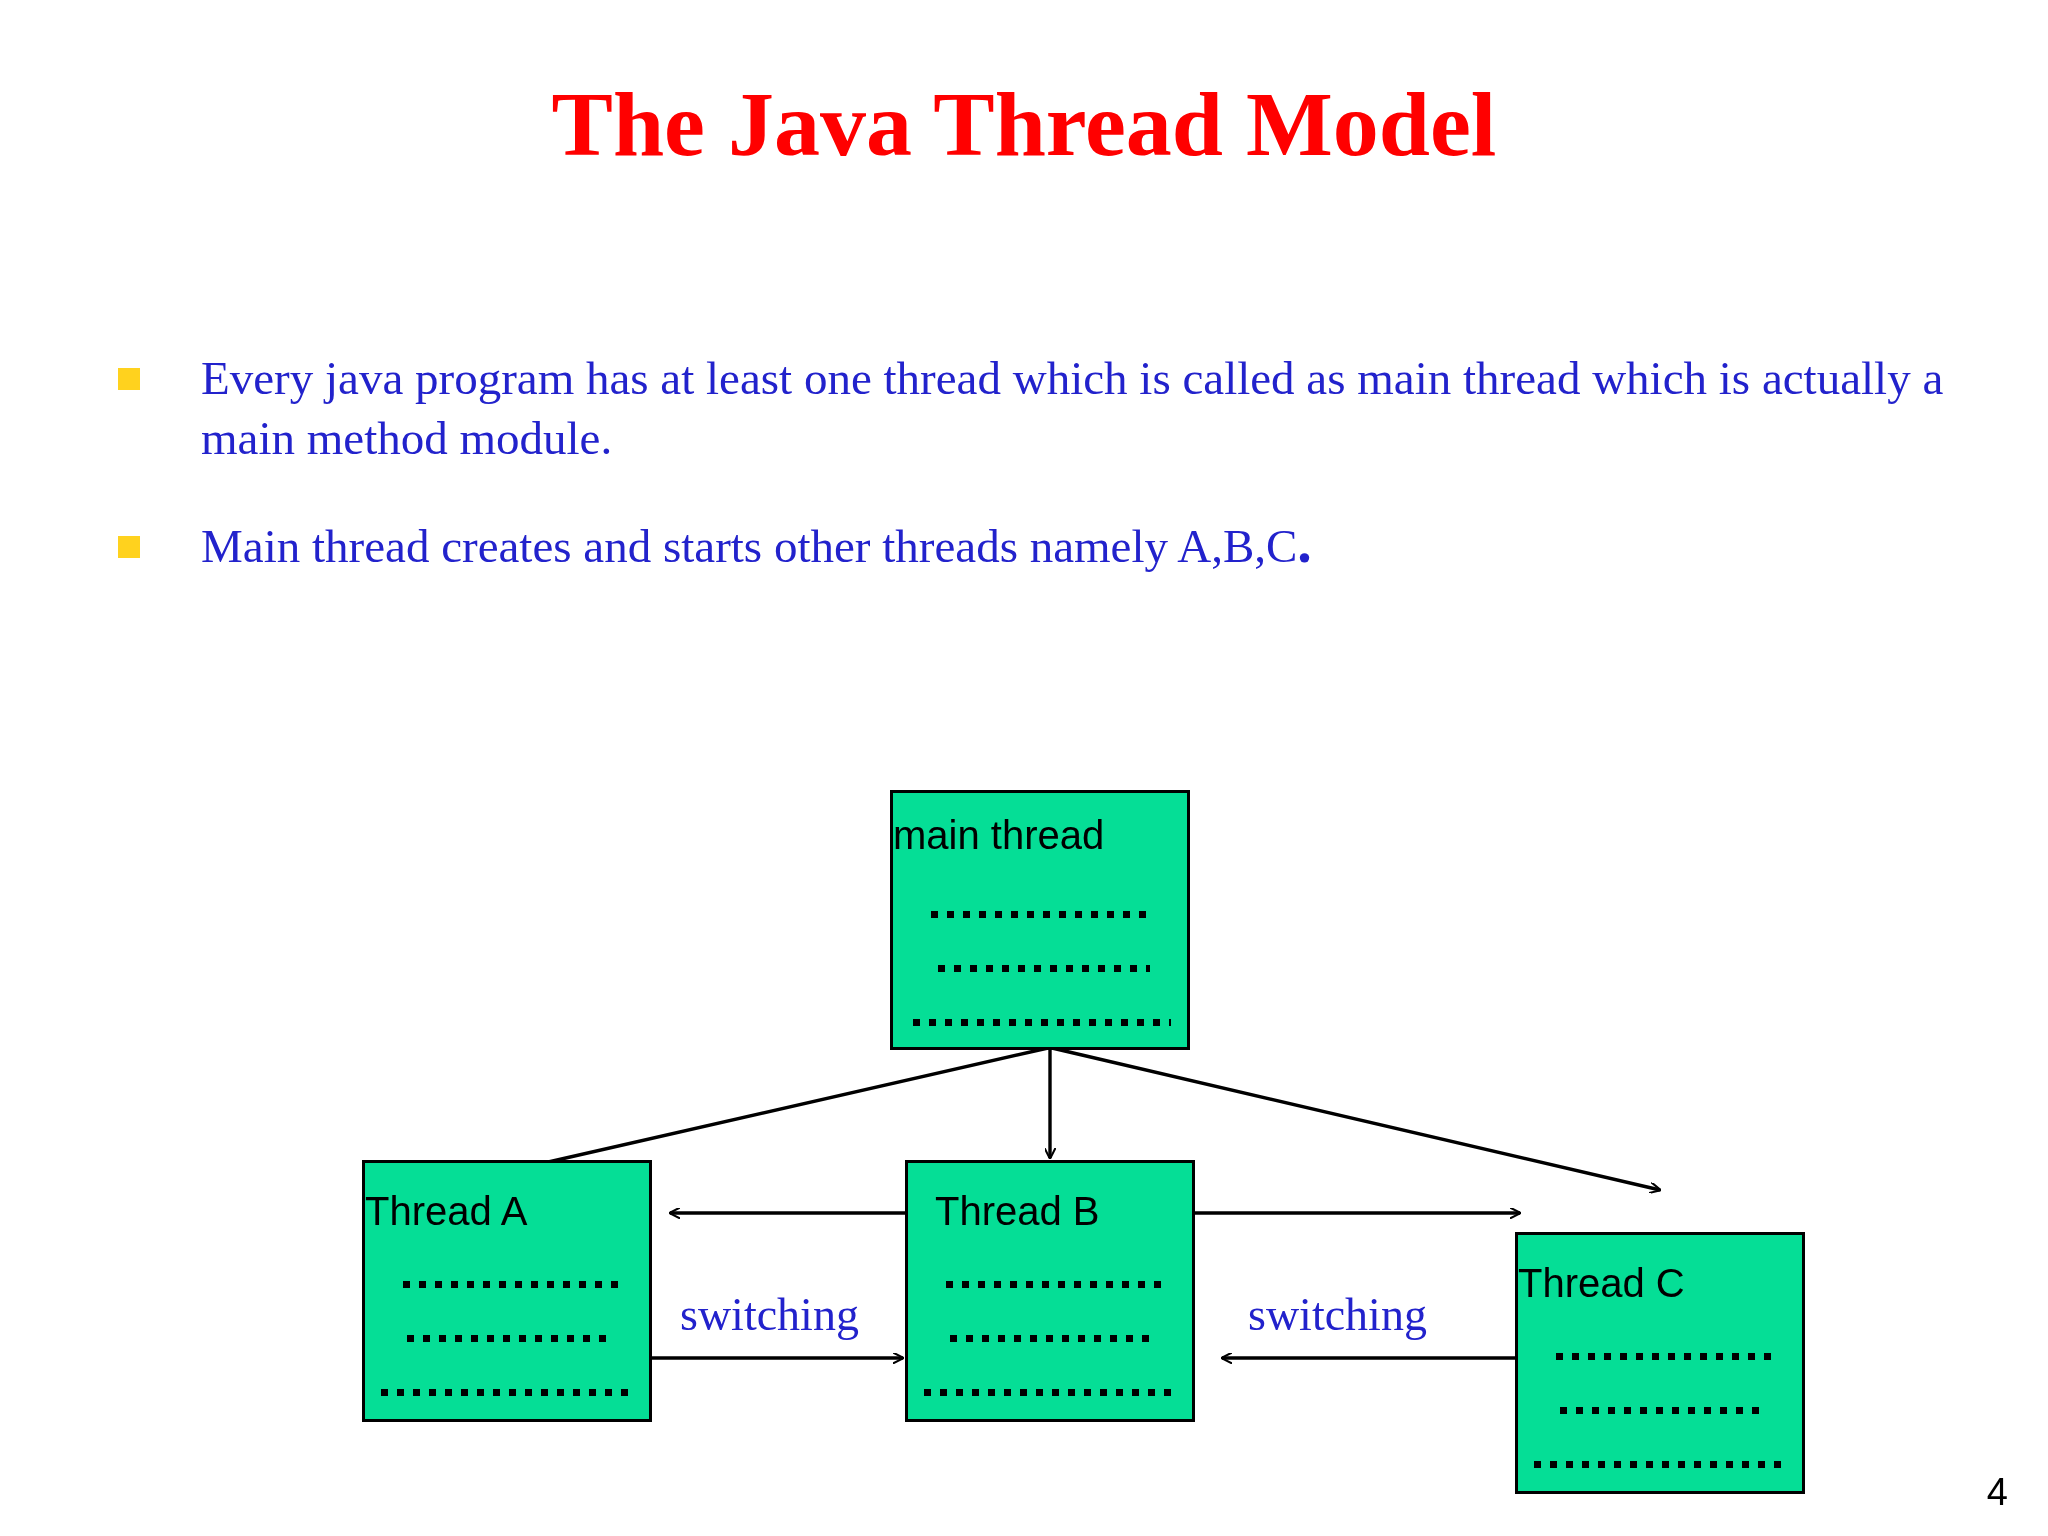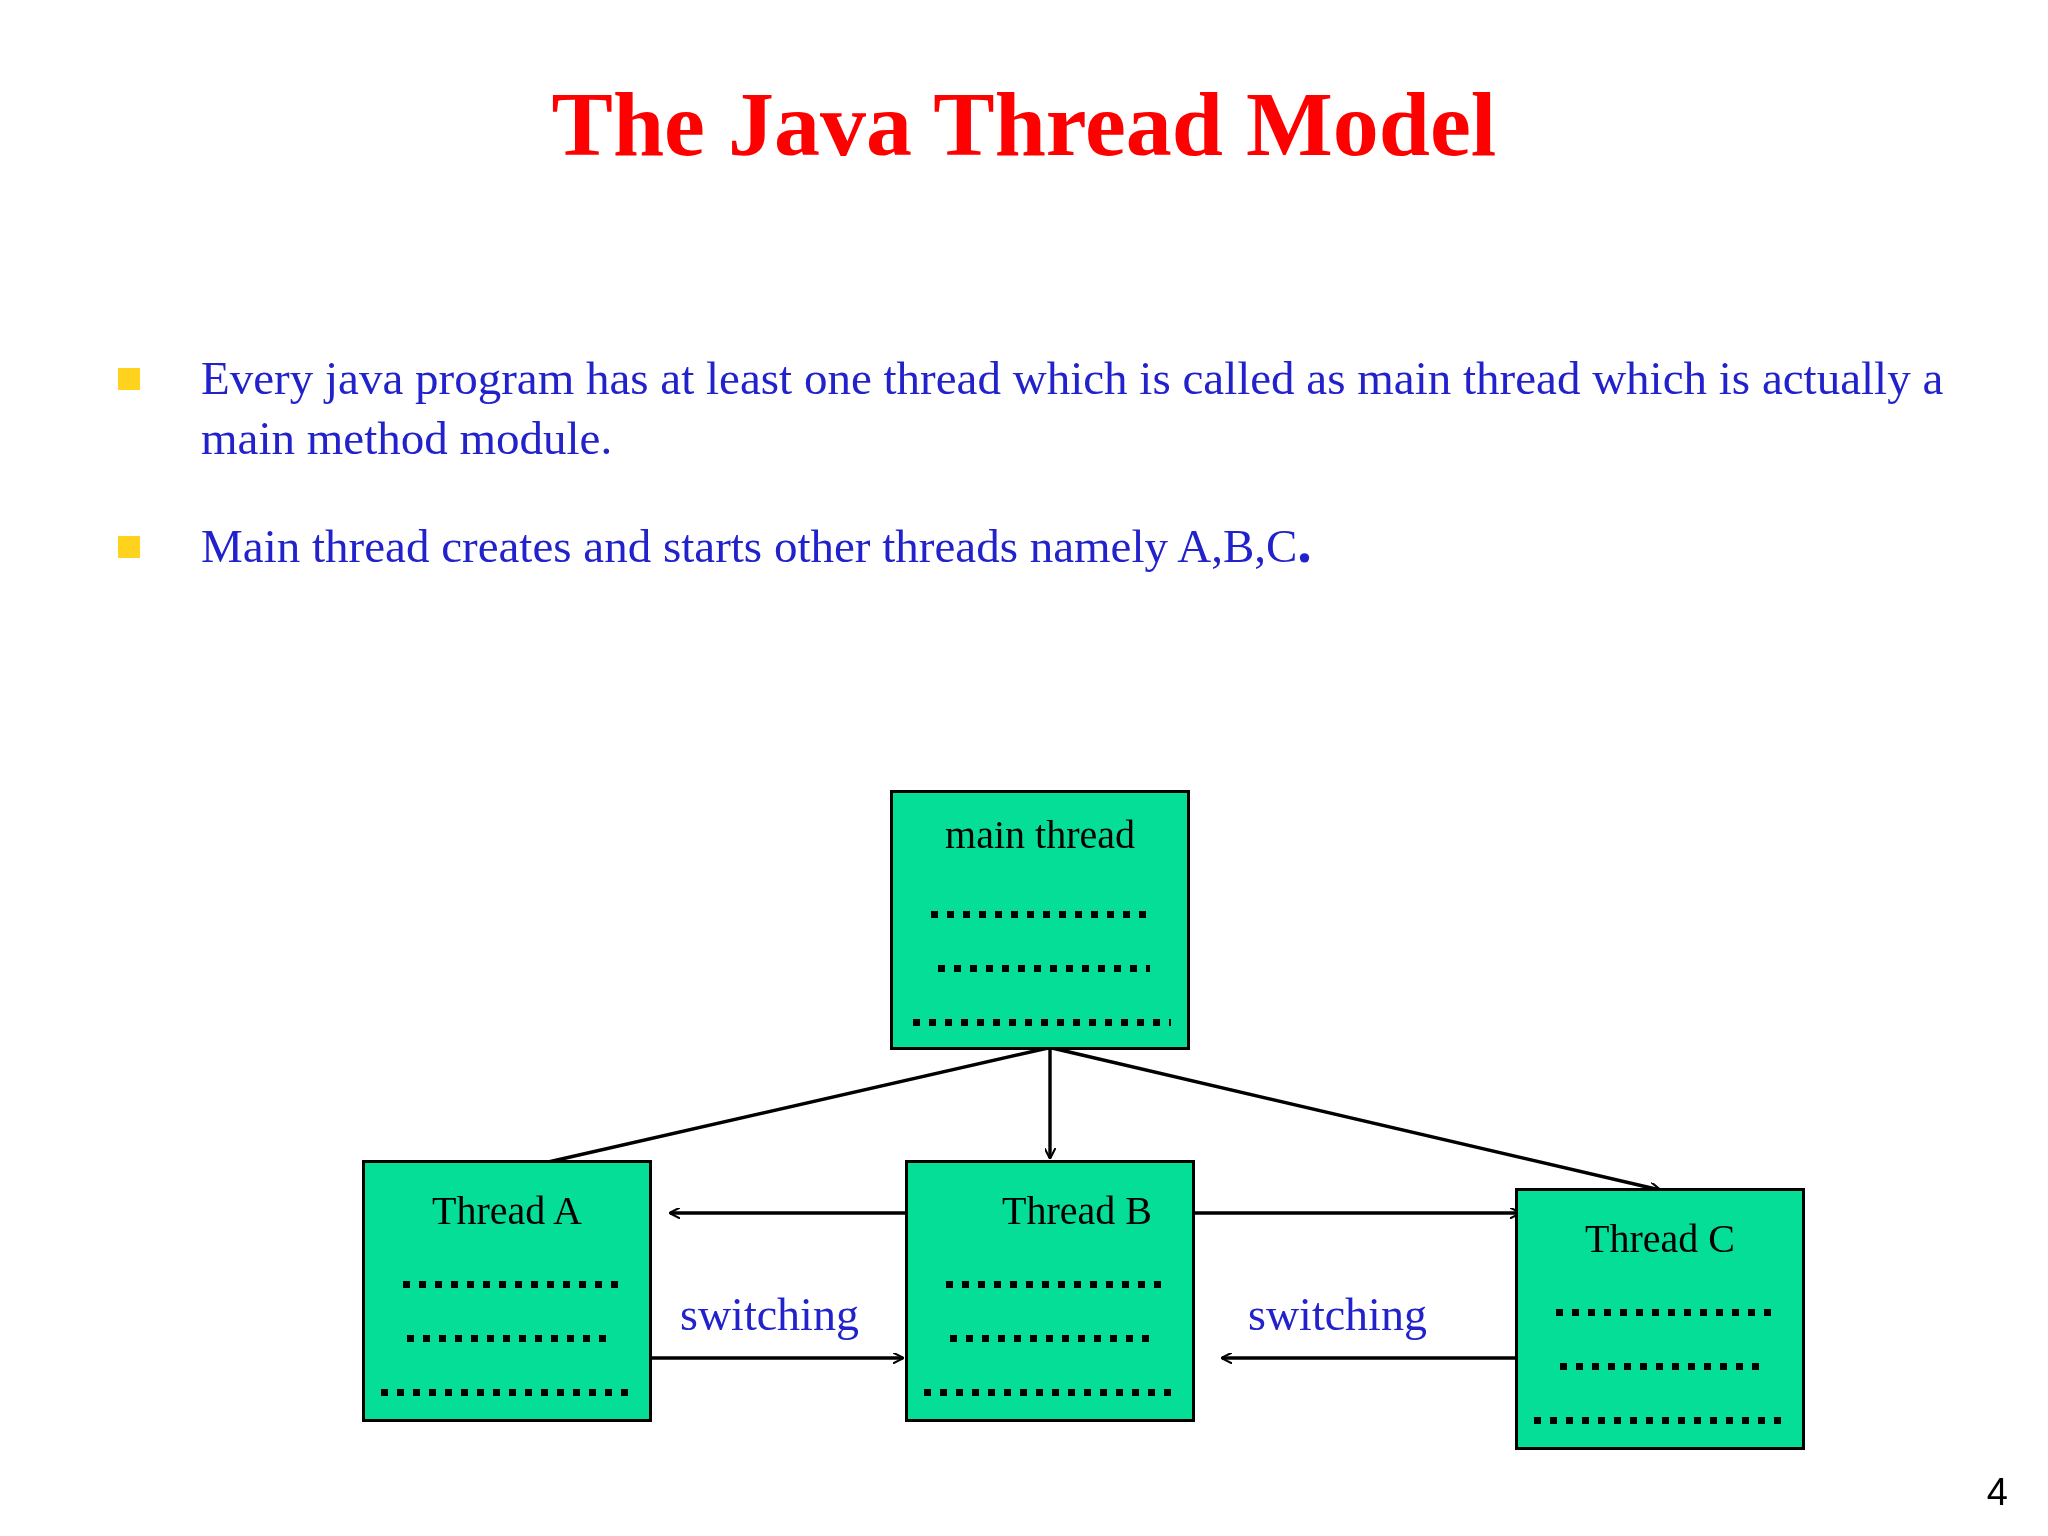--- a/index.html
+++ b/index.html
@@ -85,22 +85,21 @@
   .thread-box {
     position: absolute;
     background: #05DE96;
     border: 3px solid #000000;
     box-sizing: border-box;
   }
   .thread-title {
     position: absolute;
     left: 0;
     width: 100%;
-    text-align: center;
-    font-family: Liberation Serif, serif;
+    font-family: Liberation Sans, sans-serif;
     font-size: 40px;
     color: #000000;
     line-height: 1;
   }
   .dotline {
     position: absolute;
     height: 7px;
     background-image: repeating-linear-gradient(
         to right,
         #000000 0px, #000000 7px,
@@ -185,21 +184,21 @@
     <div class="dotline" style="left:16px; top:226px; width:250px;"></div>
   </div>
 
   <div class="thread-box" style="left:905px; top:1160px; width:290px; height:262px;">
     <div class="thread-title" style="top:28px;padding-left:27px;">Thread B</div>
     <div class="dotline" style="left:38px; top:118px; width:215px;"></div>
     <div class="dotline" style="left:42px; top:172px; width:205px;"></div>
     <div class="dotline" style="left:16px; top:226px; width:250px;"></div>
   </div>
 
-  <div class="thread-box" style="left:1515px; top:1188px; width:290px; height:262px;">
+  <div class="thread-box" style="left:1515px; top:1232px; width:290px; height:262px;">
     <div class="thread-title" style="top:28px;">Thread C</div>
     <div class="dotline" style="left:38px; top:118px; width:215px;"></div>
     <div class="dotline" style="left:42px; top:172px; width:205px;"></div>
     <div class="dotline" style="left:16px; top:226px; width:250px;"></div>
   </div>
 
   <div class="switch-label" style="left:680px; top:1260px;">switching</div>
   <div class="switch-label" style="left:1248px; top:1260px;">switching</div>
 
 </div>

